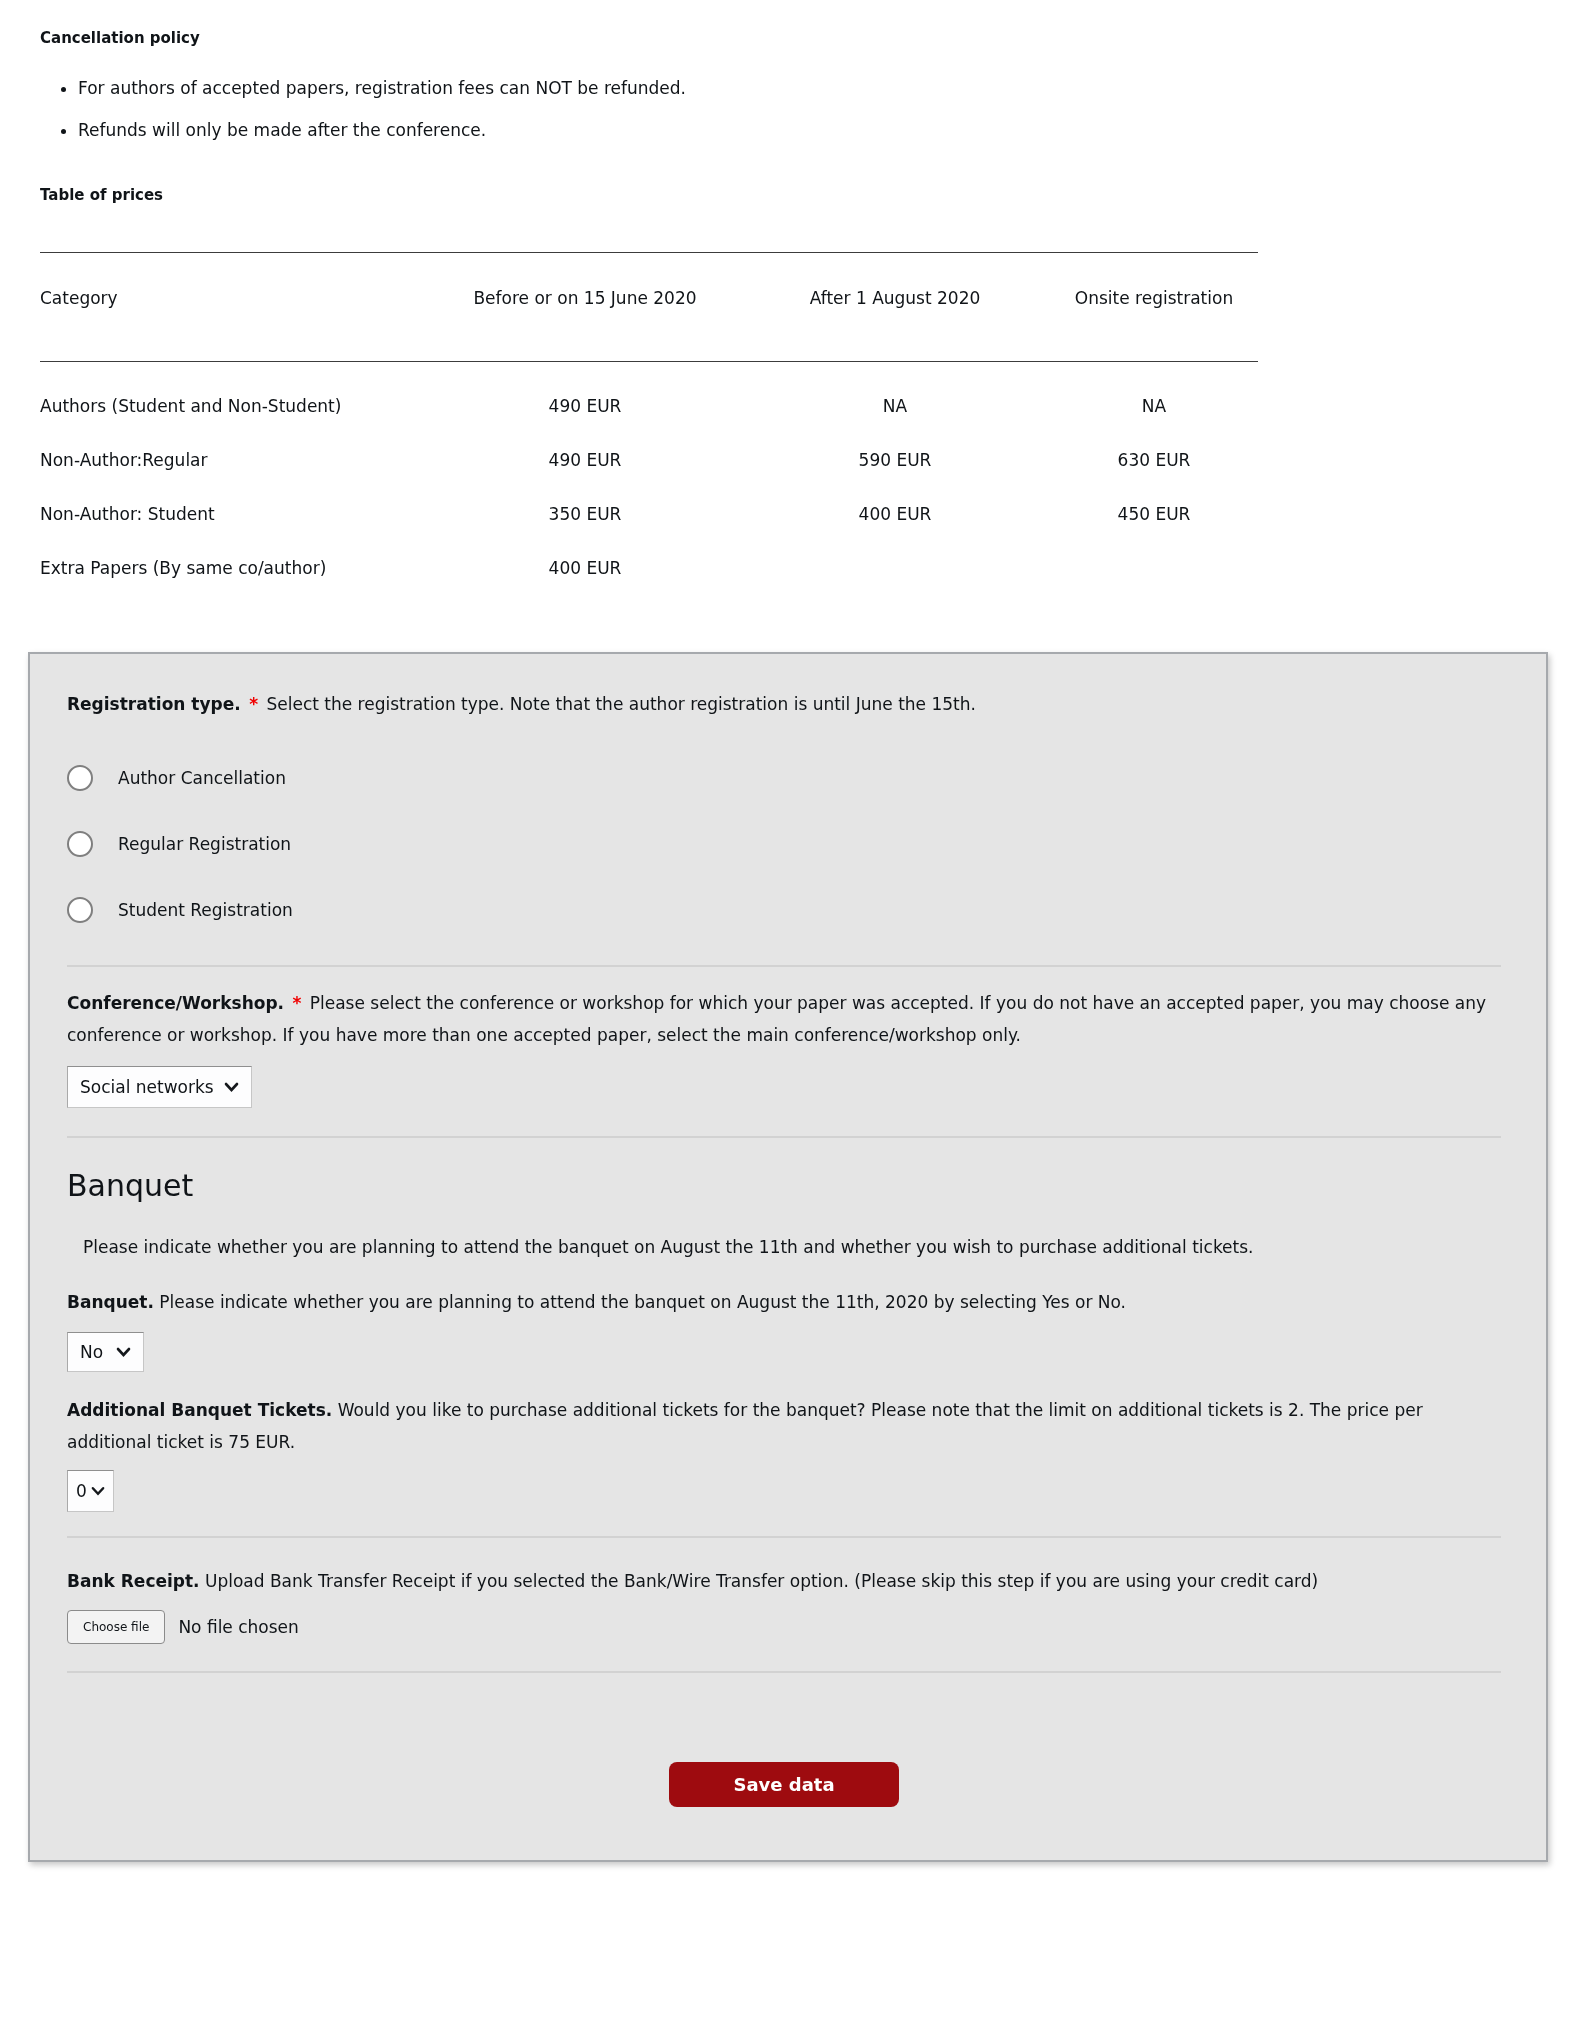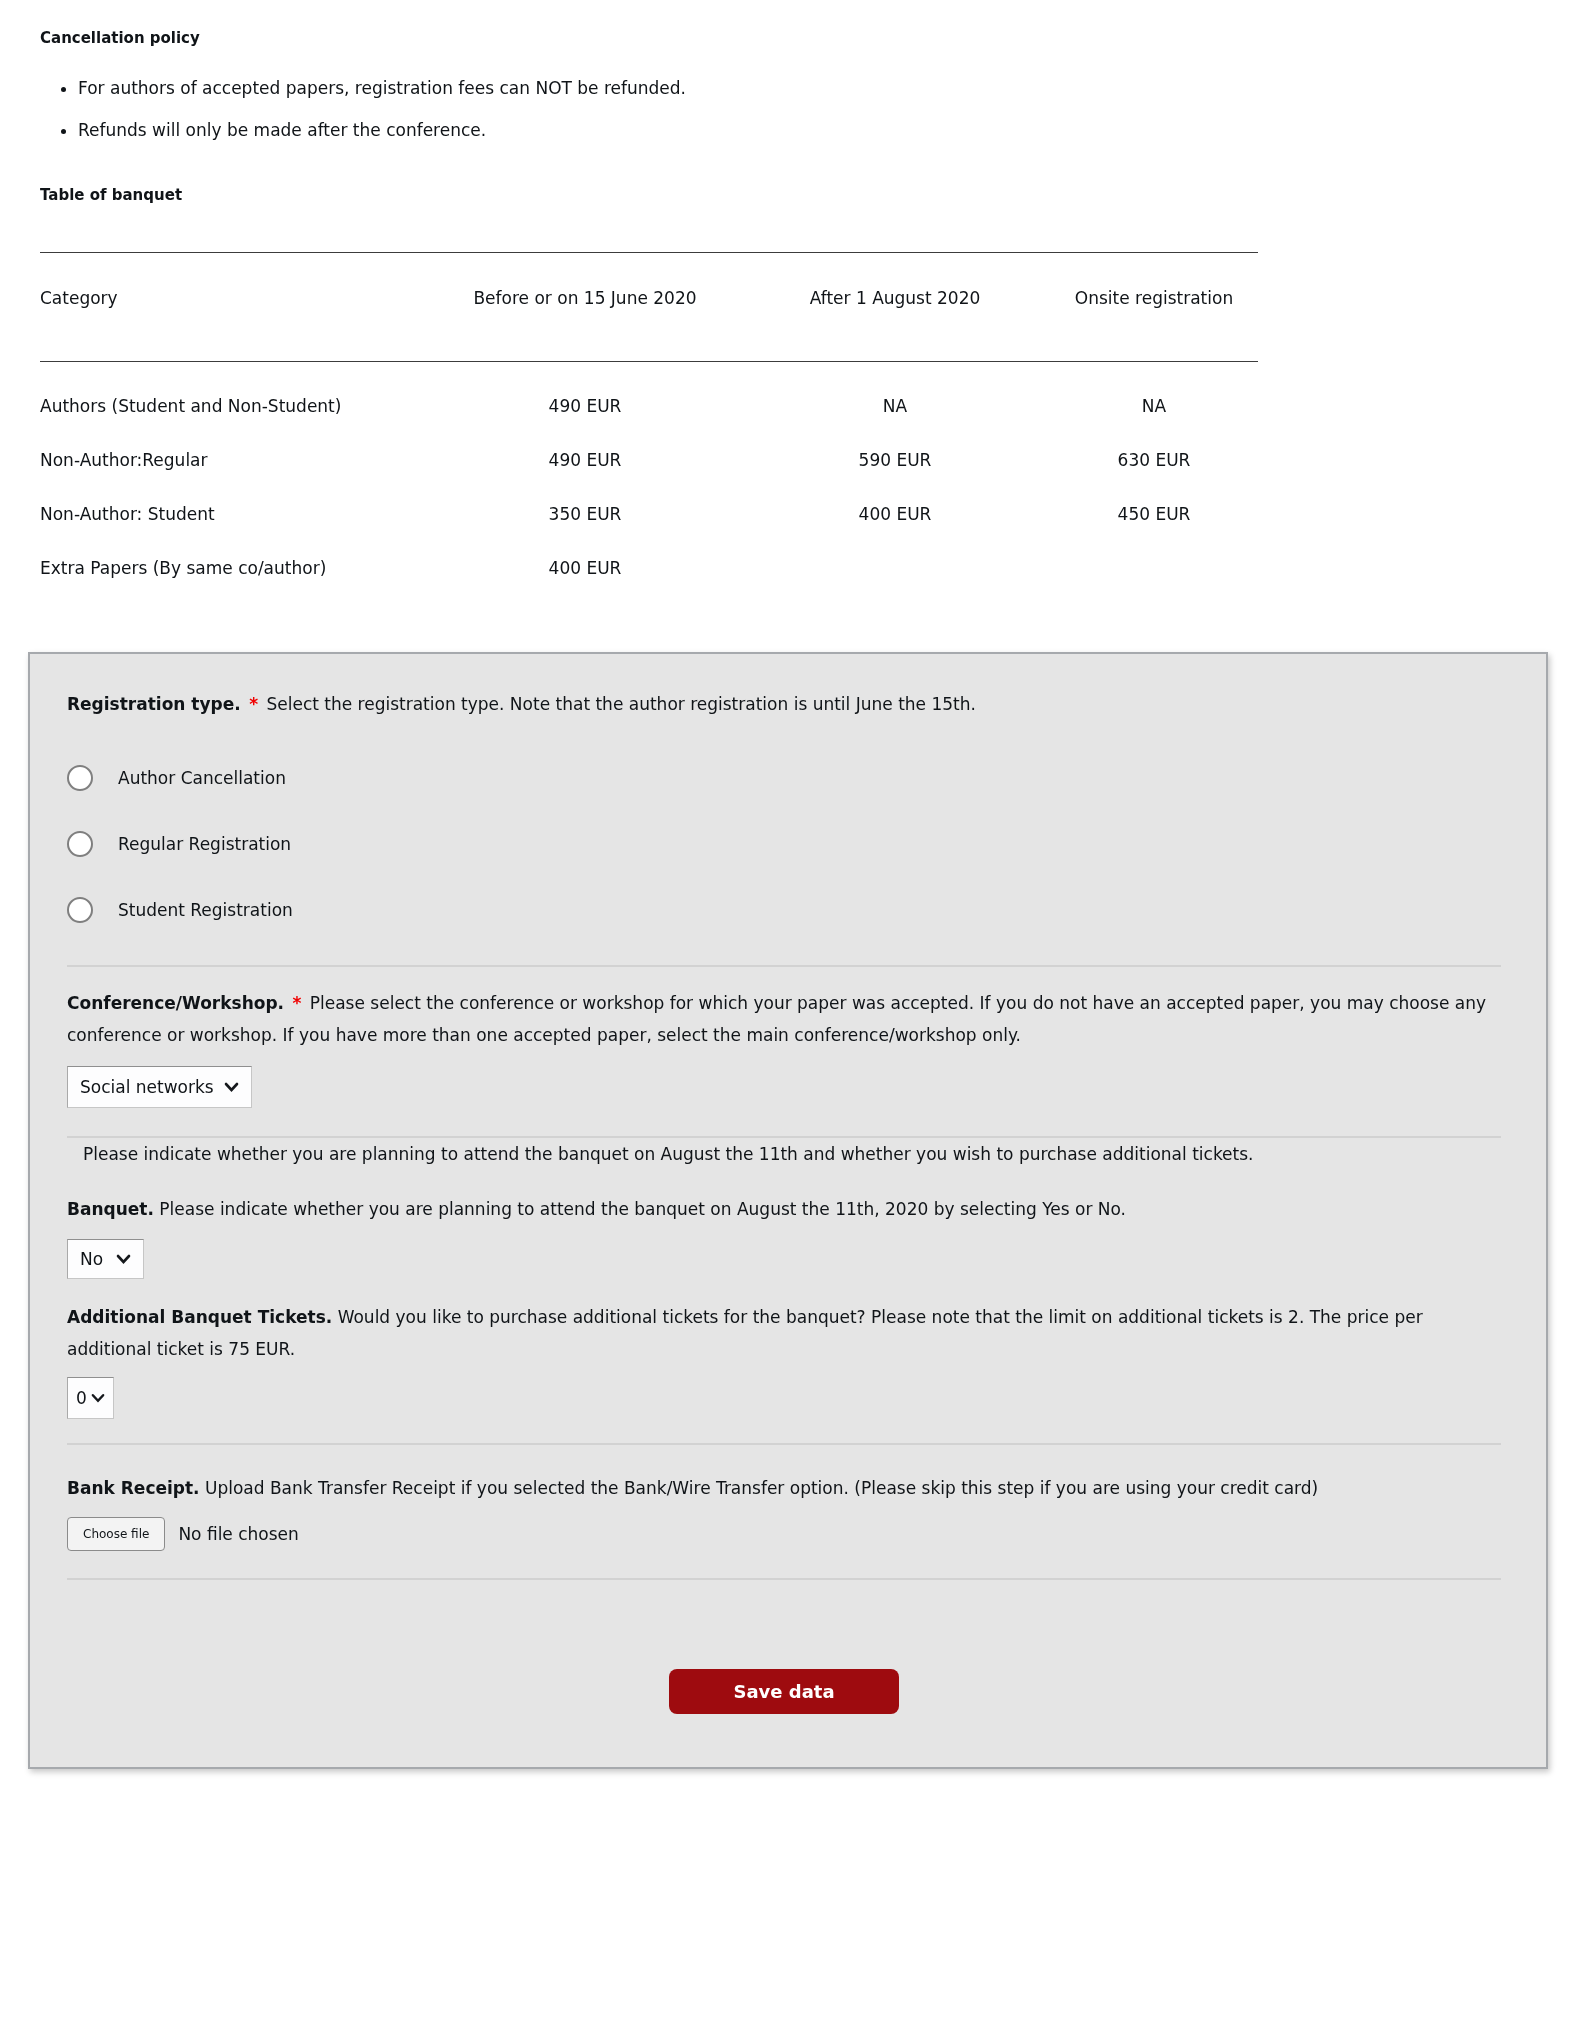--- a/index.html
+++ b/index.html
@@ -110,21 +110,21 @@
 <body>
 
 <div class="top">
 
   <h3 class="h-small" id="cancel-title">Cancellation policy</h3>
   <ul class="policy">
     <li>For authors of accepted papers, registration fees can NOT be refunded.</li>
     <li>Refunds will only be made after the conference.</li>
   </ul>
 
-  <h3 class="h-small" id="prices-title">Table of banquet</h3>
+  <h3 class="h-small" id="prices-title">Table of prices</h3>
 
   <table class="prices">
     <colgroup>
         <col style="width:390px">
         <col style="width:310px">
         <col style="width:310px">
         <col style="width:208px">
       </colgroup>
     <thead>
       <tr>
@@ -198,20 +198,21 @@
     <span>Social networks</span>
     <span class="chev">
       <svg width="15" height="10" viewBox="0 0 15 10">
           <polyline points="2,2 7.5,8 13,2" fill="none" stroke="#15181c" stroke-width="2.6" stroke-linecap="round"></polyline>
         </svg>
     </span>
   </div>
 
   <hr class="divider" id="div2">
 
+  <h2 class="banquet">Banquet</h2>
 
   <p class="indent">Please indicate whether you are planning to attend the banquet on August the 11th and whether you wish to purchase additional tickets.</p>
 
   <p id="banquet-desc">
     <span class="field-label">Banquet.</span>
     <span>Please indicate whether you are planning to attend the banquet on August the 11th, 2020 by selecting Yes or No.</span>
   </p>
 
   <div class="select" id="banquet-select">
     <span>No</span>

